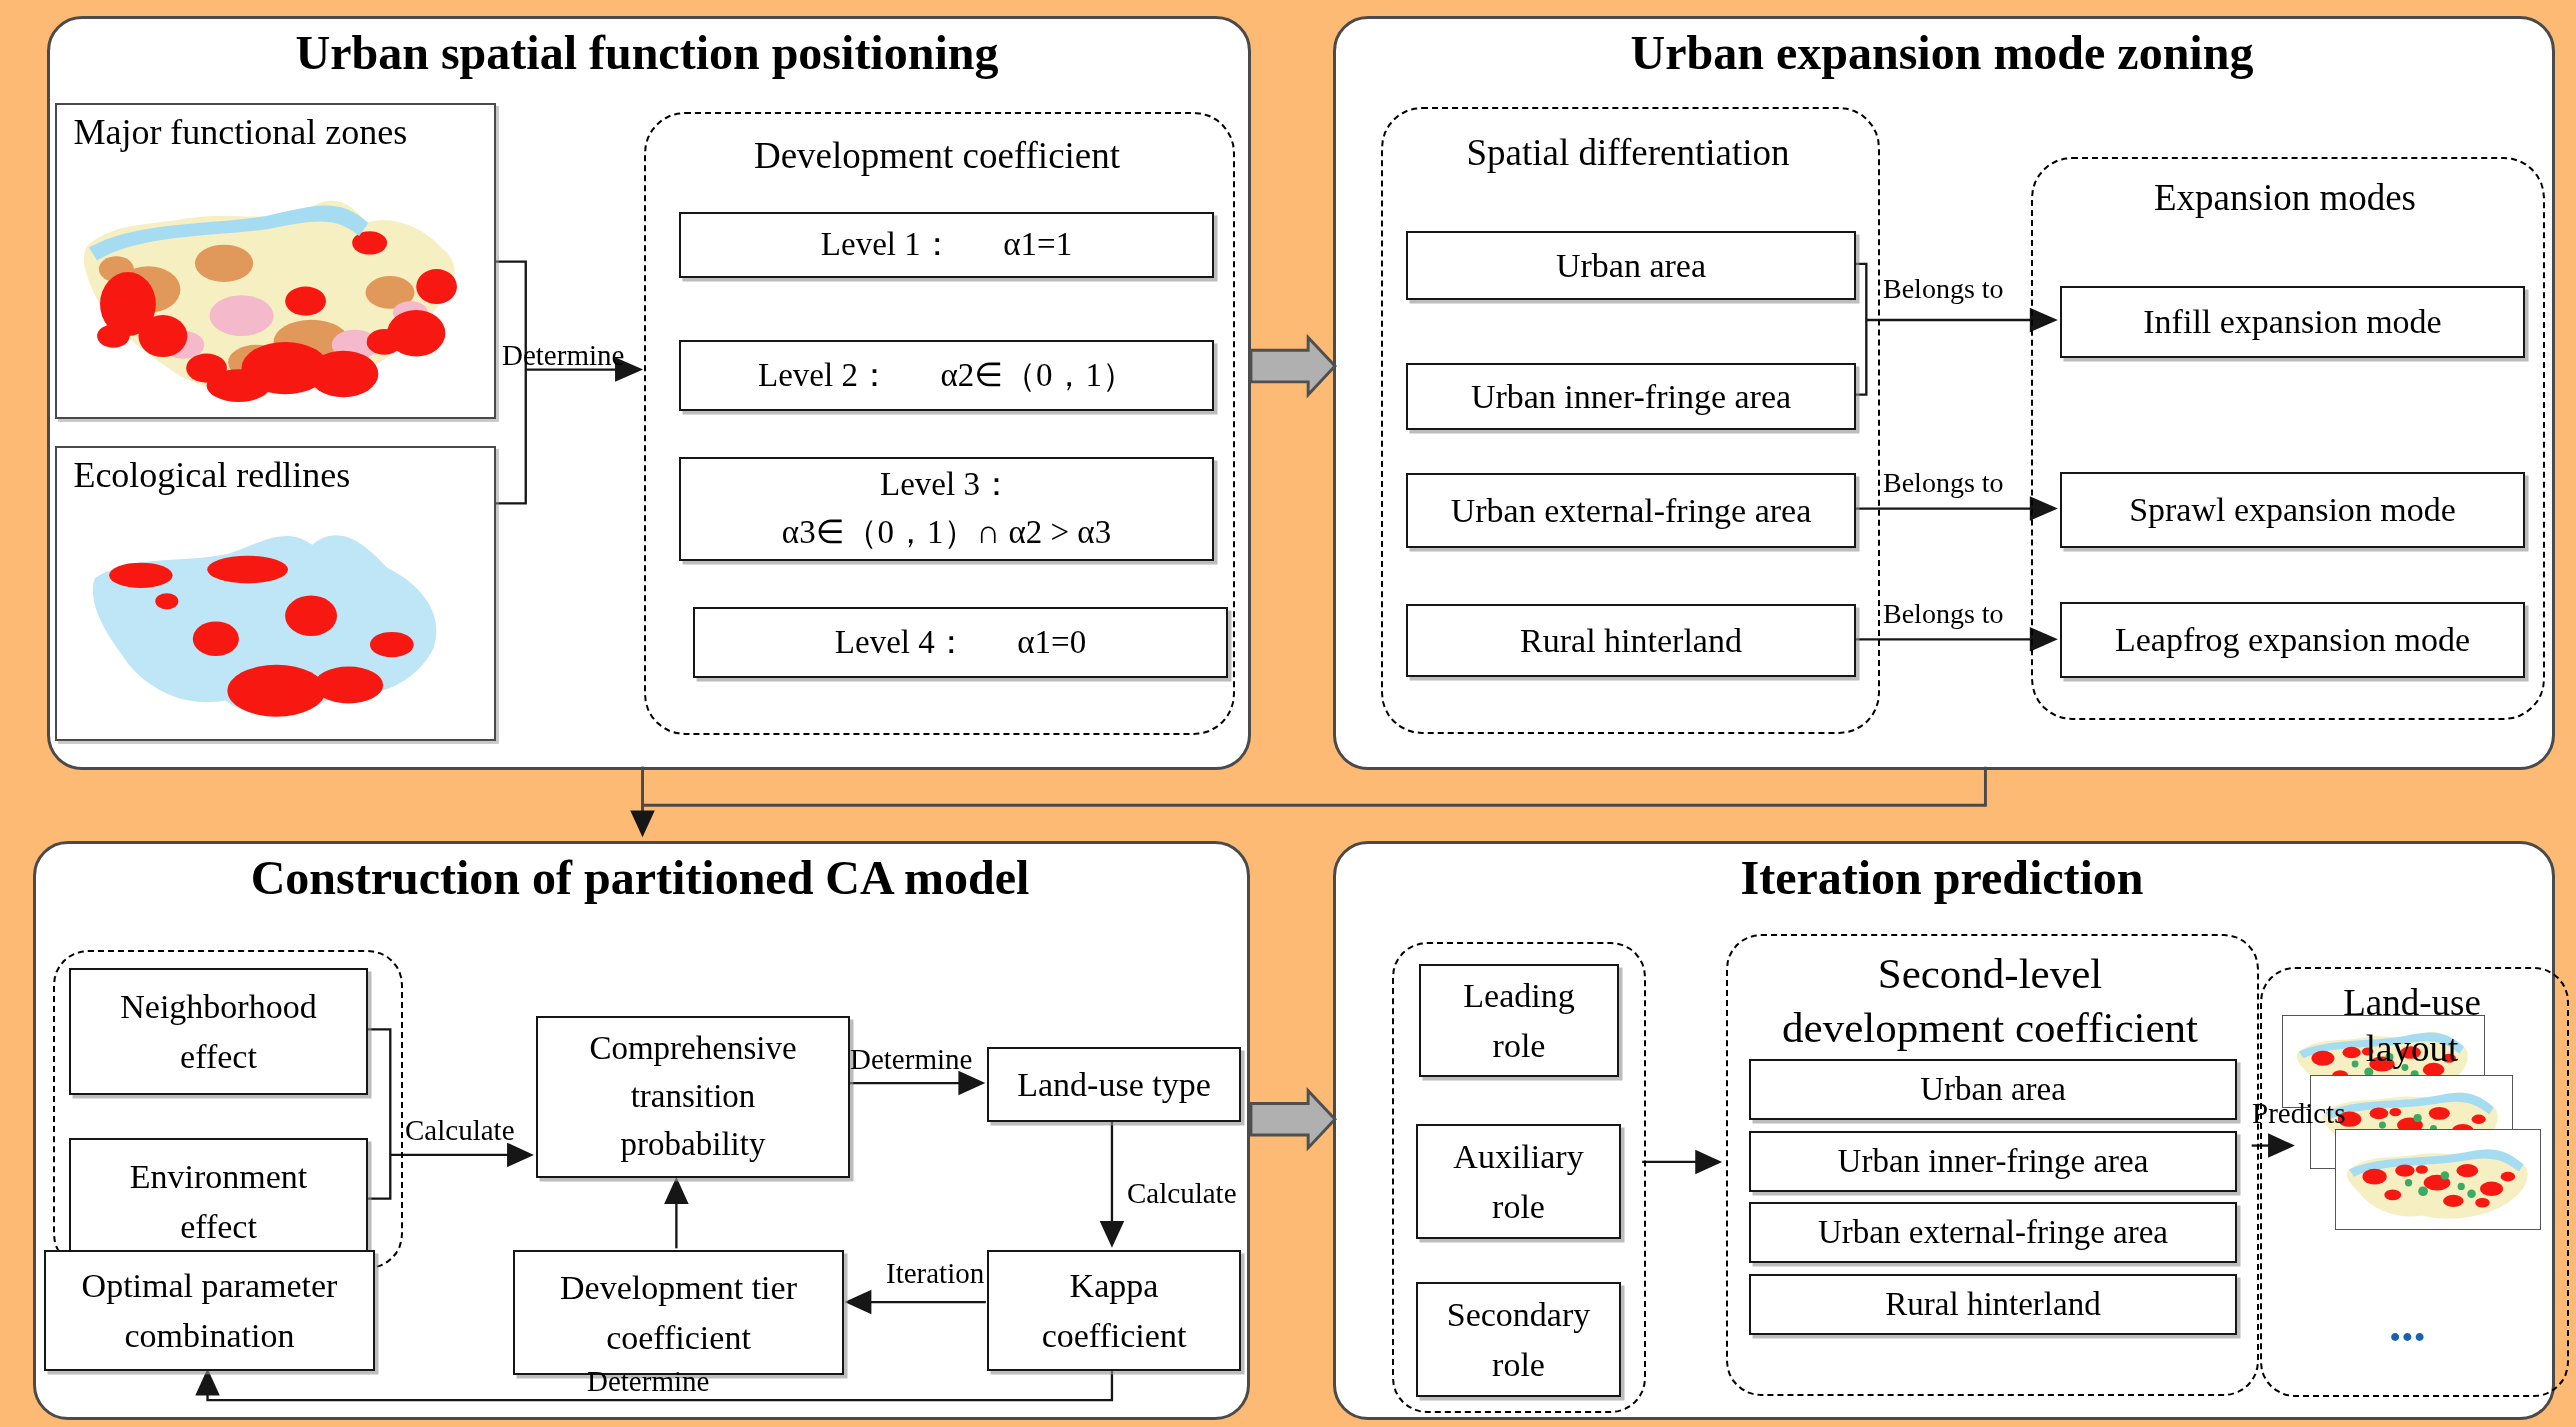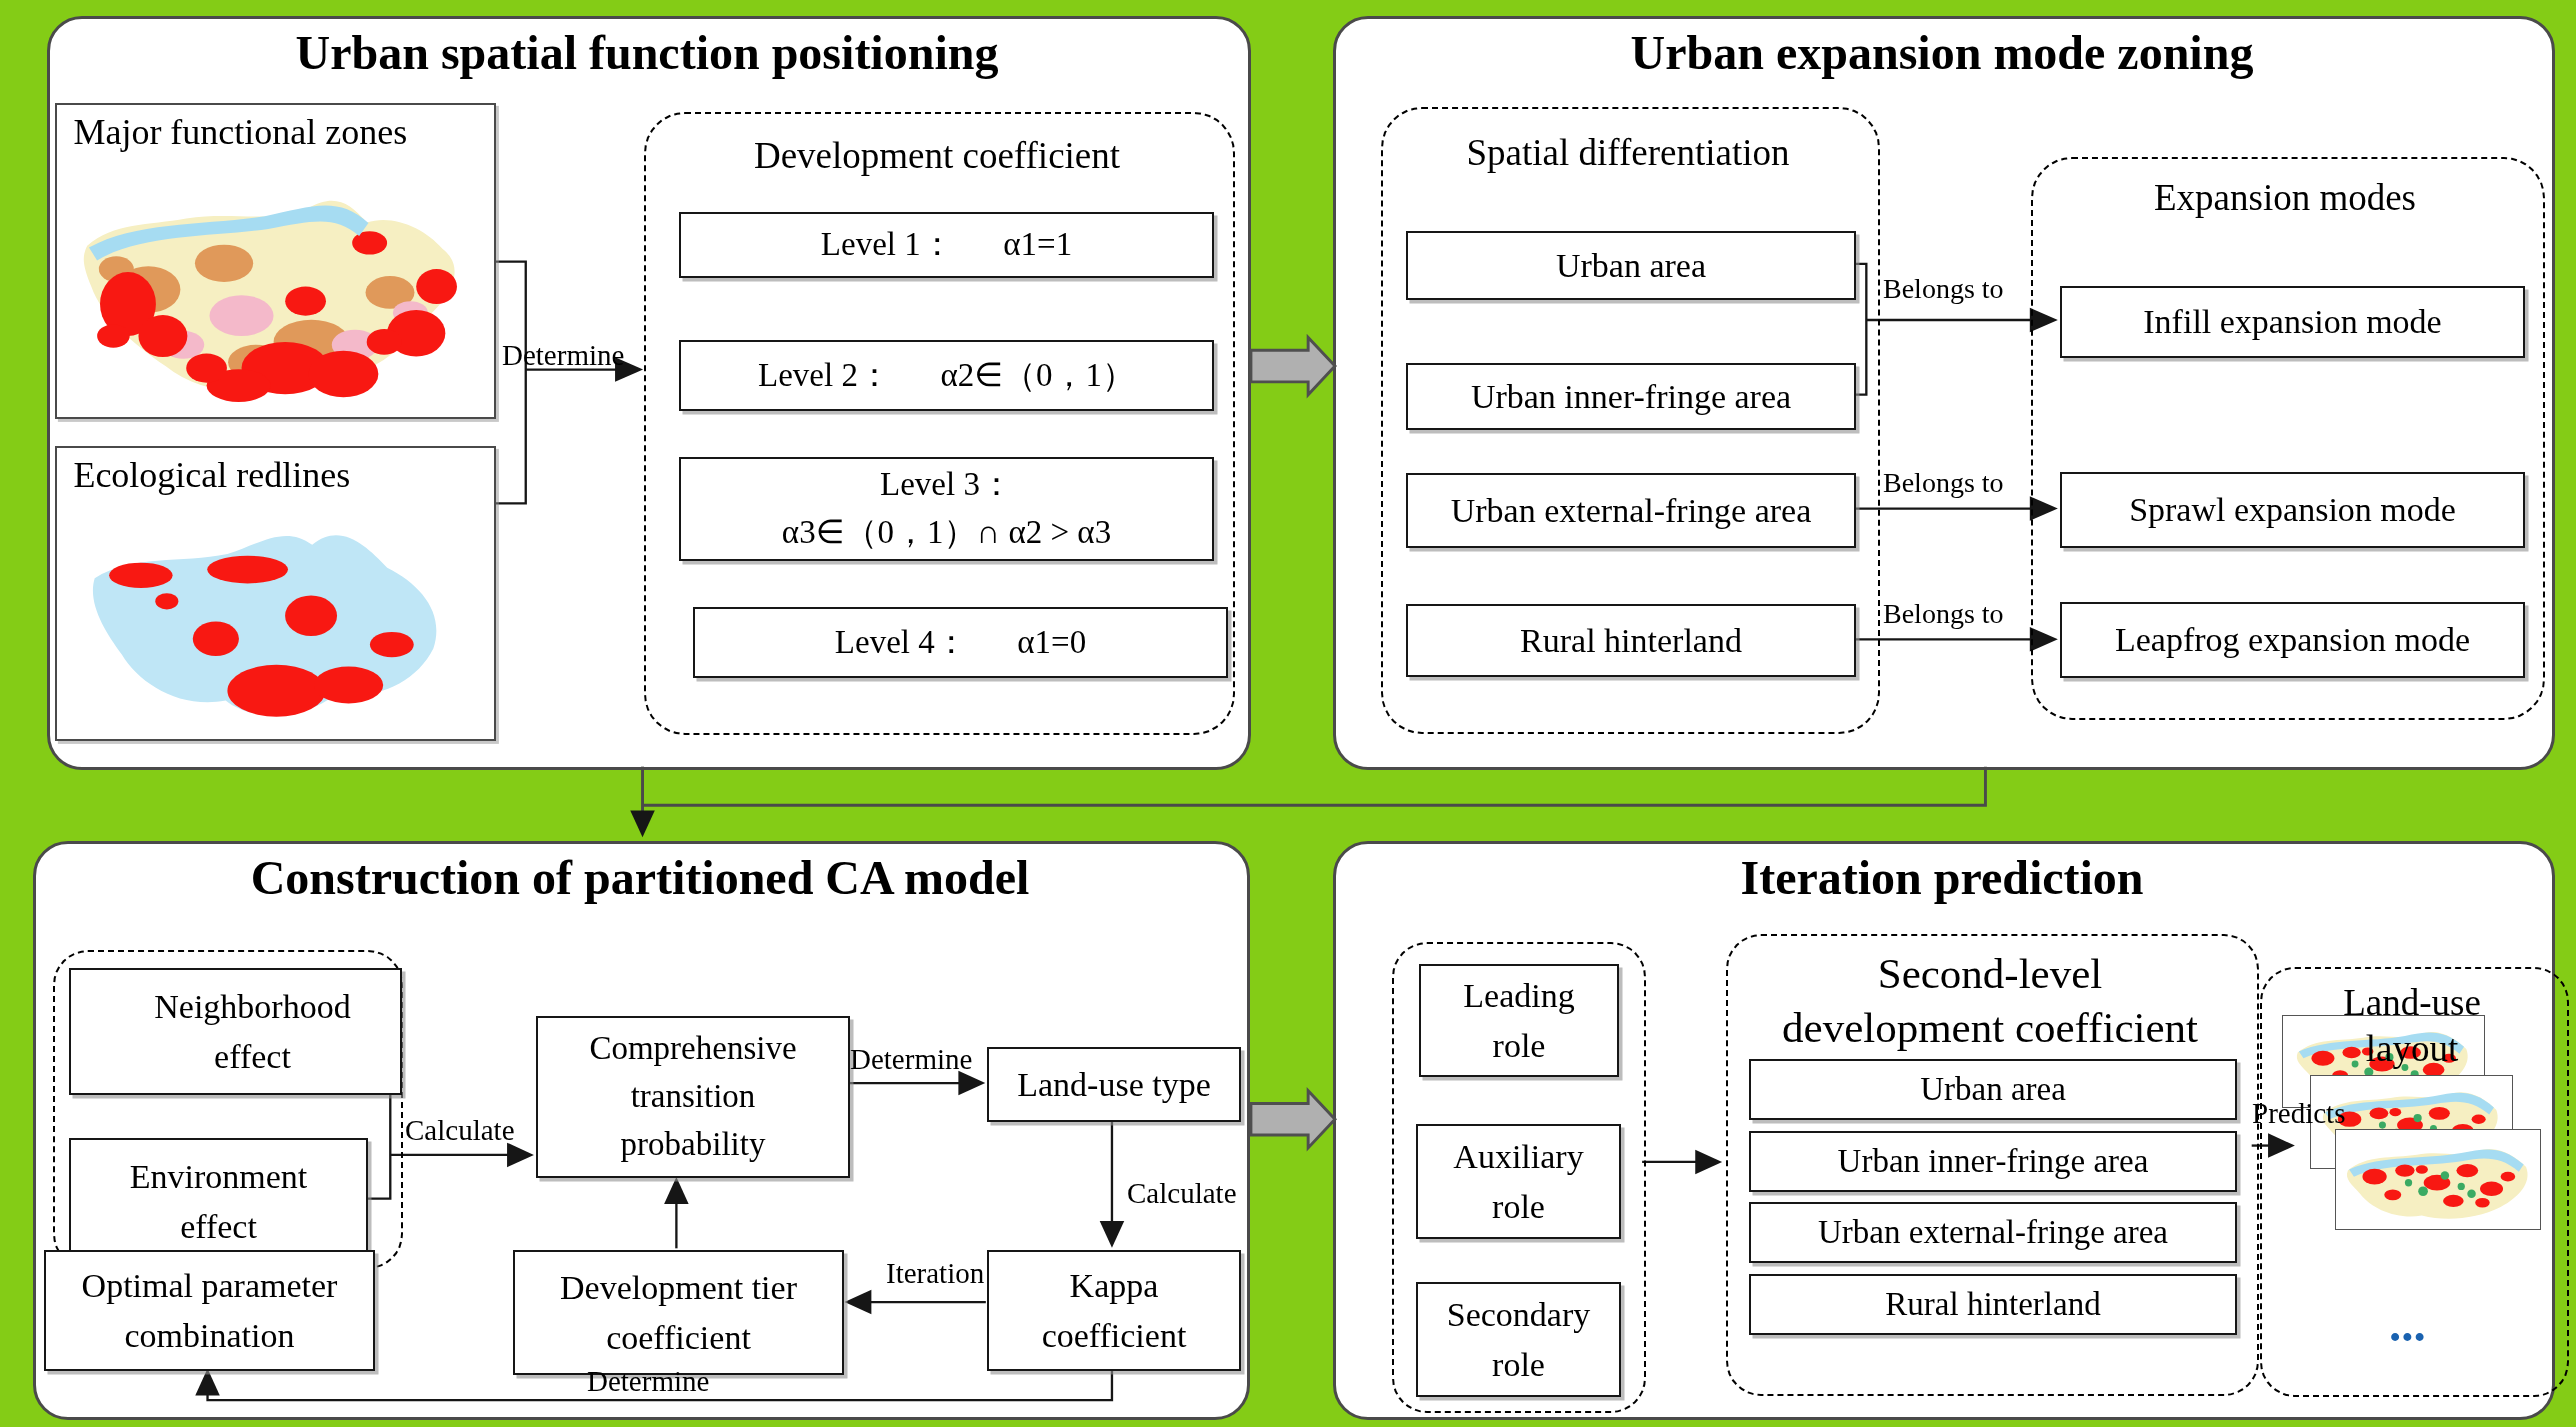--- a/index.html
+++ b/index.html
@@ -1,17 +1,17 @@
 <!DOCTYPE html>
 <html style="font-size:9.3px"><head>
 <meta charset="utf-8">
 <style>
   html,body{margin:0;padding:0;background:#ffffff;}
   body{width:2576px;height:1427px;overflow:hidden;font-family:"Liberation Serif",serif;color:#000;}
-  .canvas{position:relative;width:2576px;height:1427px;background:#84cc16;}
+  .canvas{position:relative;width:2576px;height:1427px;background:#fdba74;}
 
   .panel{position:absolute;border:3.5px solid #4a4a4a;border-radius:35px;background:#fff;z-index:0;}
   .panel-title{position:absolute;transform:translateX(-50%);font-size:48px;font-weight:bold;white-space:nowrap;z-index:3;}
 
   .wires{position:absolute;left:0;top:0;z-index:1;}
 
   .dashed{position:absolute;border:2.3px dashed #000;border-radius:41px;background:transparent;z-index:2;}
   .heading{position:absolute;transform:translateX(-50%);font-size:37px;white-space:pre-wrap;text-align:center;line-height:1.25;z-index:3;}
 
   .box{position:absolute;background:#fff;border:2.3px solid #161616;box-shadow:3.5px 3.5px 0 rgba(145,145,145,.6);
@@ -174,21 +174,21 @@
 
   <div class="dashed" style="left:2031px;top:157px;width:510px;height:559px;"></div>
   <div class="heading" style="left:2285px;top:175px;">Expansion modes</div>
   <div class="box" style="left:2060px;top:286px;width:461px;height:68px;">Infill expansion mode</div>
   <div class="box" style="left:2060px;top:472px;width:461px;height:72px;">Sprawl expansion mode</div>
   <div class="box" style="left:2060px;top:602px;width:461px;height:72px;">Leapfrog expansion mode</div>
 
   <div class="panel-title" style="left:640px;top:850px;">Construction of partitioned CA model</div>
 
   <div class="dashed" style="left:53px;top:950px;width:346px;height:315px;border-radius:35px;"></div>
-  <div class="box" style="left:69px;top:968px;width:295px;height:123px;padding-left:34px;">Neighborhood
+  <div class="box" style="left:69px;top:968px;width:295px;height:123px;">Neighborhood
 effect</div>
   <div class="box" style="left:69px;top:1138px;width:295px;height:123px;">Environment
 effect</div>
 
   <div class="lbl" style="left:405px;top:1114px;">Calculate</div>
   <div class="box" style="left:536px;top:1016px;width:310px;height:158px;font-size:33px;">Comprehensive
 transition
 probability</div>
   <div class="lbl" style="left:850px;top:1043px;">Determine</div>
   <div class="box" style="left:987px;top:1047px;width:250px;height:71px;">Land-use type</div>

